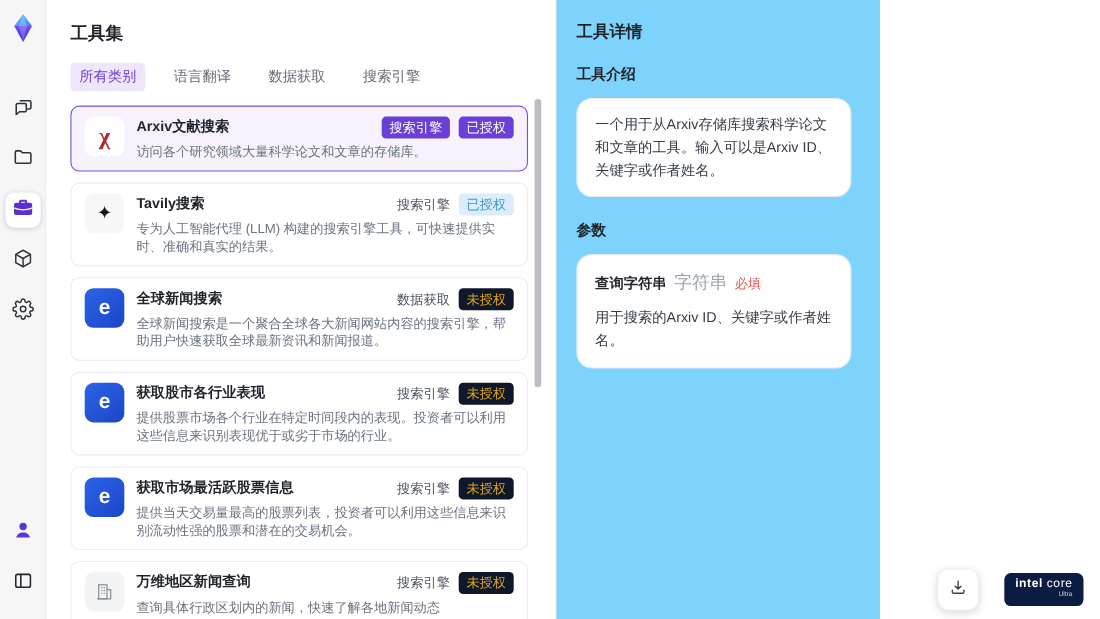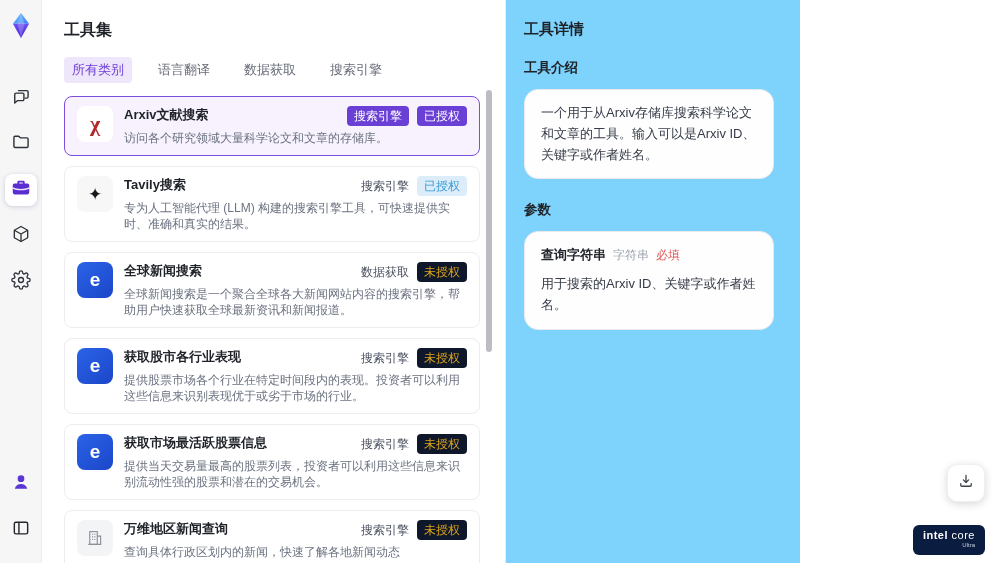--- a/index.html
+++ b/index.html
@@ -69,28 +69,28 @@
   }
   .detail-title{font-size:15px;font-weight:bold;margin:8px 0 20px;}
   .section-h{font-size:13.5px;font-weight:bold;margin:0 0 12px;}
   .box{
     border:1px solid #e9e9ee;border-radius:14px;background:#fefefe;
     padding:13px 16px;font-size:13px;color:#363c48;line-height:1.6;
     margin-bottom:22px;
   }
   .param-line{display:flex;align-items:baseline;gap:7px;}
   .param-name{font-size:13px;font-weight:bold;color:#23262d;}
-  .param-type{font-size:12px;color:#9aa2ae;}
+  .param-type{font-size:16px;color:#9aa2ae;}
   .param-req{font-size:12px;color:#e05858;}
   .param-desc{font-size:13px;color:#363c48;margin-top:8px;}
 
   
   .float-br{
-    position:absolute;right:15px;bottom:8px;display:flex;flex-direction:column;
-    align-items:flex-end;gap:23px;
+    position:absolute;right:15px;bottom:8px;display:flex;flex-direction:row;
+    align-items:center;gap:23px;
   }
   .dl-btn{
     width:38px;height:38px;border-radius:10px;background:#fff;
     box-shadow:0 2px 8px rgba(0,0,0,.16);border:1px solid #f0f0f2;
     display:flex;align-items:center;justify-content:center;cursor:pointer;box-sizing:border-box;
   }
   .intel{
     background:#0a1c3f;color:#fff;border-radius:6px;padding:4px 10px 6px;
     text-align:center;line-height:1.15;cursor:default;
   }

